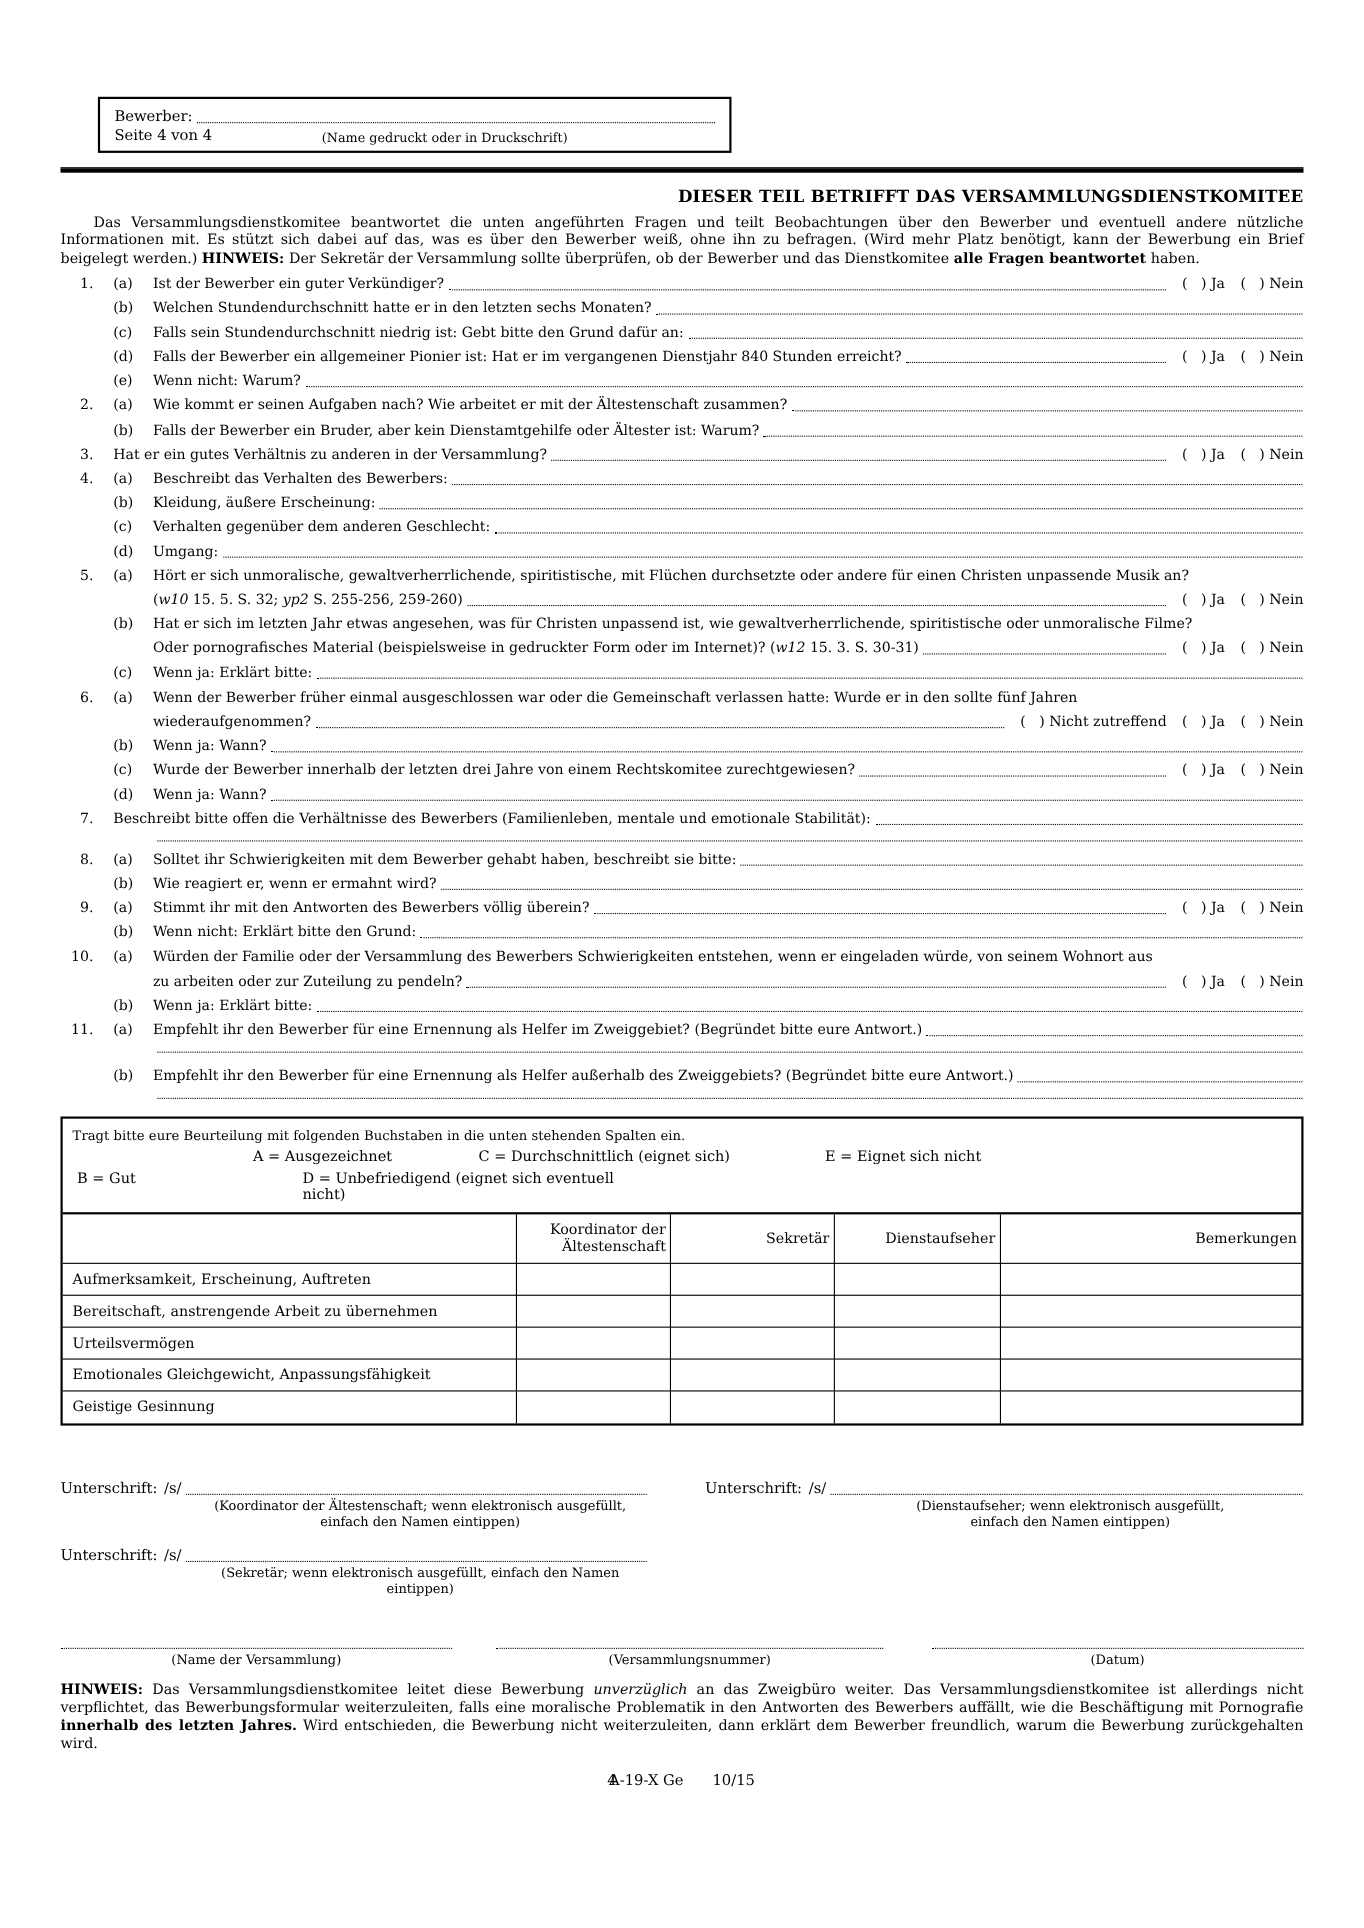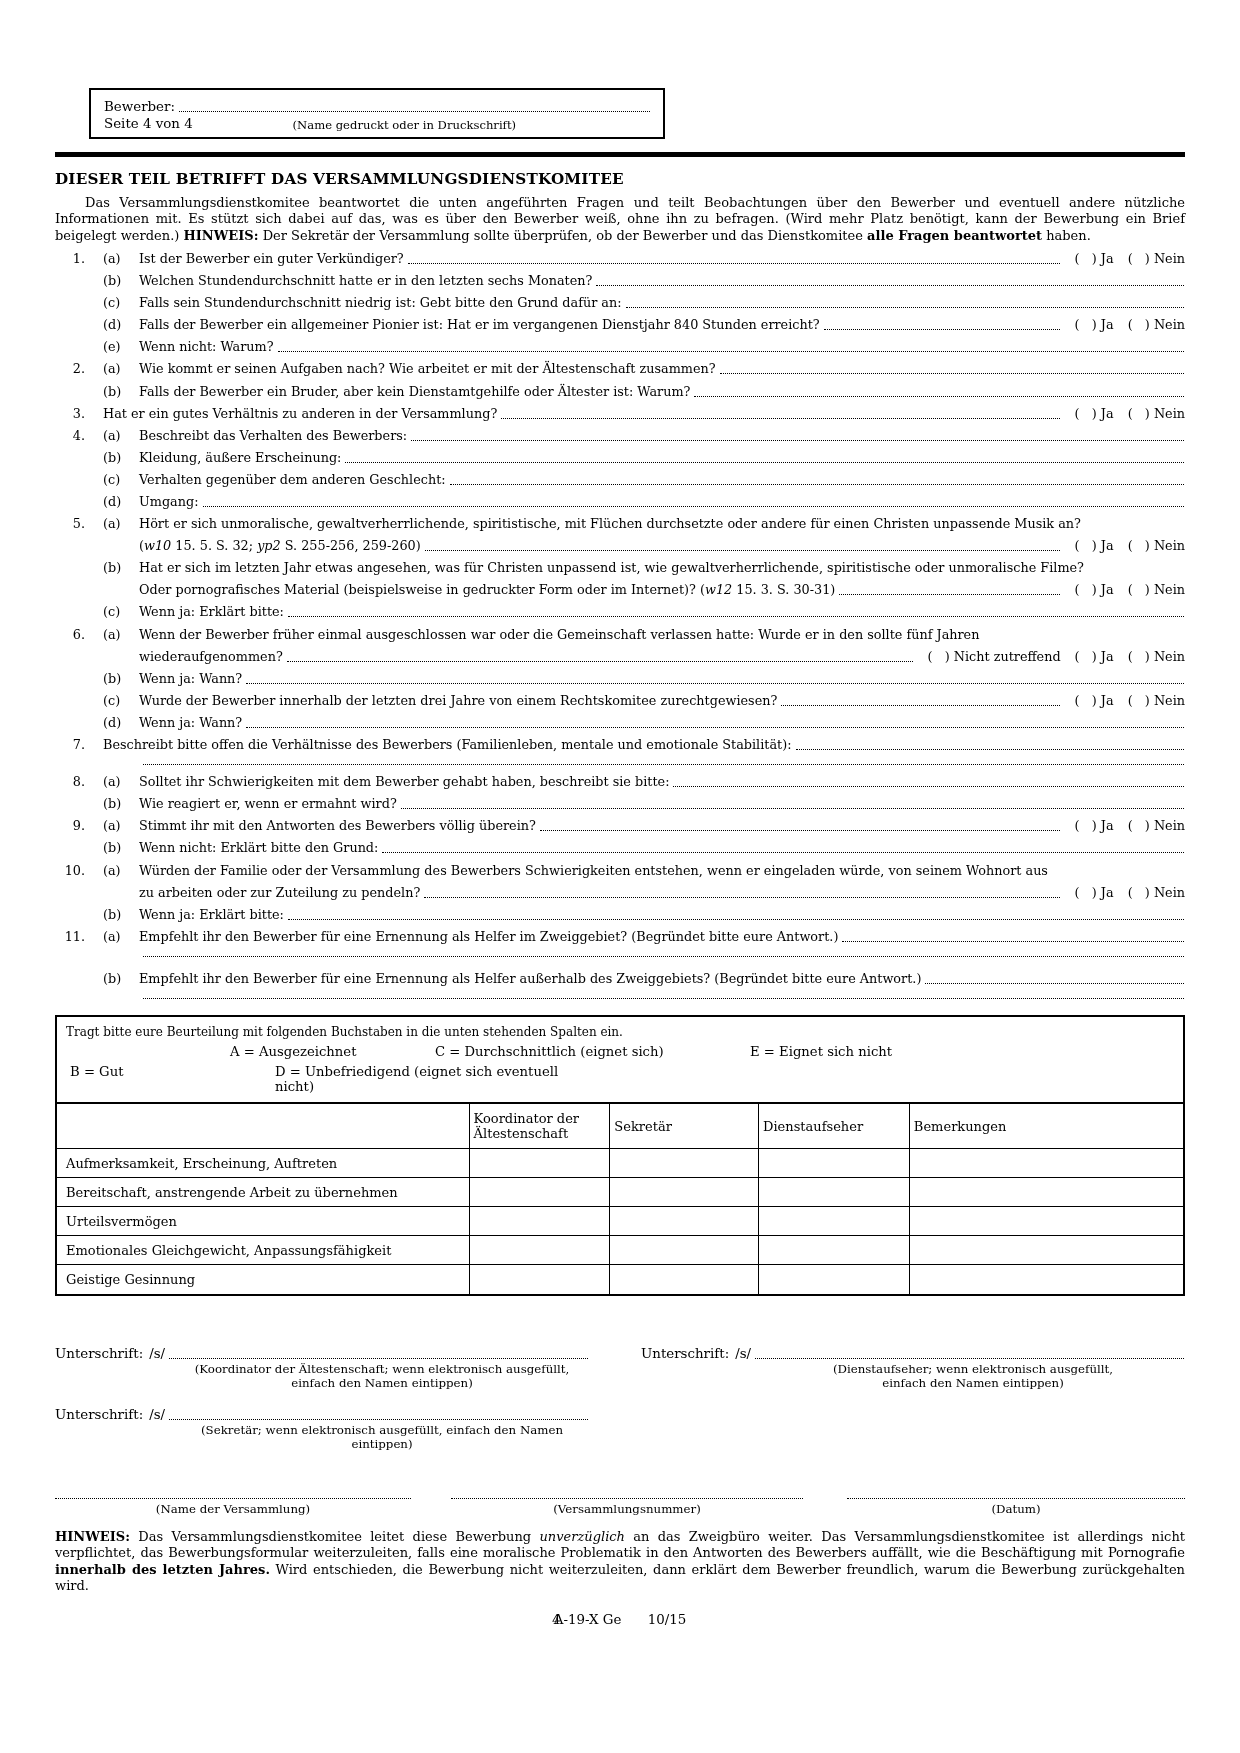--- a/index.html
+++ b/index.html
@@ -14,21 +14,21 @@
 
   
   .bew-box { width:576px; margin-left:34px; border:2px solid #000; padding:9px 12px 5px 13px; }
   .bew-line { display:flex; align-items:flex-end; font-size:13.4px; line-height:15px; }
   .bew-line .leader { margin-bottom:2px; }
   .bew-line2 { display:flex; position:relative; margin-top:2px; font-size:13.4px; line-height:16px; }
   .bew-cap { position:absolute; left:50%; transform:translateX(-38%); font-size:11.6px; top:1px; white-space:nowrap; }
 
   .rule { margin-top:13px; border-top:1.5px solid #000; border-bottom:4px solid #000; height:4px; }
 
-  .title { margin-top:13px; text-align:left; font-weight:bold; font-size:15.2px; letter-spacing:.2px; }
+  .title { margin-top:13px; text-align:right; font-weight:bold; font-size:15.2px; letter-spacing:.2px; }
 
   .intro { margin-top:7px; font-size:13px; line-height:16.3px; text-align:justify; text-indent:30px; }
 
   
   #questions { margin-top:7px; }
   .qrow { display:flex; align-items:flex-end; font-size:12.8px; line-height:15px; margin-top:7.1px; min-width:0; }
   .qrow.gap { margin-top:12px; }
   .qnum { flex:0 0 30px; text-align:right; }
   .qsub { flex:0 0 54px; padding-left:18px; }
   .qtext { white-space:nowrap; flex-shrink:0; }
@@ -43,21 +43,21 @@
   .eval-sub { font-weight:bold; font-style:italic; font-size:13.2px; margin-top:4px; }
   .eval-instr { font-size:12px; padding:8px 10px 0 9px; }
   .legend-row { display:flex; font-size:13.2px; padding-left:173px; margin-top:5px; }
   .legend-row span:nth-child(1){ width:205px; }
   .legend-row span:nth-child(2){ width:315px; }
   .legend-row span:nth-child(3){ flex:1; }
   .legend-row:last-of-type { margin-bottom:8px;padding-left:13px; }
   .gridwrap { border-top:2px solid #000; }
   table { width:100%; border-collapse:collapse; border:hidden; font-size:13px; table-layout:fixed; }
   th,td { border:1.5px solid #000; font-weight:normal; }
-  thead th { text-align:left; vertical-align:middle; height:45px; padding:2px 4px; line-height:15px; }
+  thead th { text-align:right; vertical-align:middle; height:45px; padding:2px 4px; line-height:15px; }
   tbody th { text-align:left; padding:0 6px 0 9px; height:29px; vertical-align:middle; }
   tbody td { height:29px; }
   col.c0{width:36.6%} col.c1{width:12.5%} col.c2{width:13.2%} col.c3{width:13.4%} col.c4{width:24.3%}
 
   
   .sig-row { display:flex; margin-top:50px; }
   .sig-block .line { display:flex; align-items:flex-end; font-size:13.4px; line-height:15px; }
   .smark { margin-left:6px; }
   .sig-left { width:534px; margin-right:52px; flex:none; }
   .sig-right { flex:1; }

